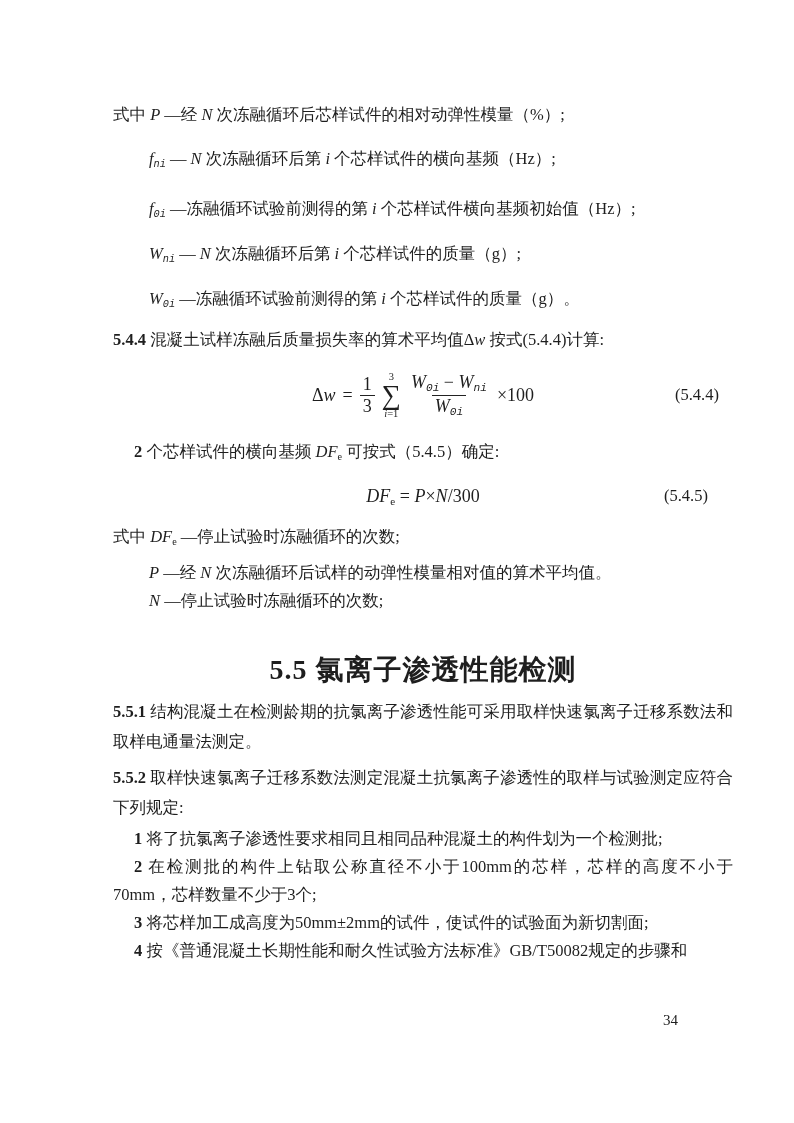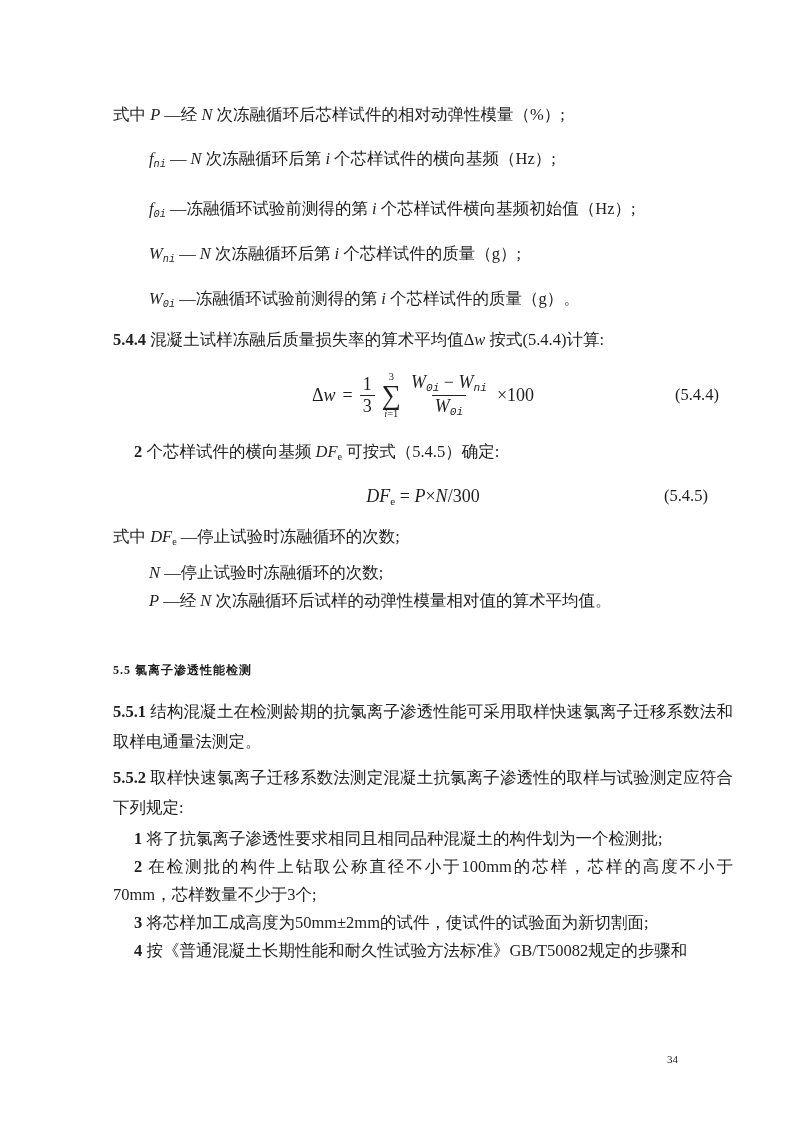--- a/index.html
+++ b/index.html
@@ -30,22 +30,22 @@
   .f545 { margin: 10px 11px 12px; min-height: 28px; }
   .fx { display: inline-flex; align-items: center; gap: 7px; font-size: 18px; }
   .eq-num { position: absolute; right: 14px; top: 50%; transform: translateY(-50%); font-size: 16.5px; }
   .frac { display: inline-flex; flex-direction: column; align-items: center; line-height: 1.15; }
   .fnum { padding: 0 3px; }
   .fden { border-top: 1.3px solid #222; padding: 0 3px; }
   .sum { display: inline-flex; flex-direction: column; align-items: center; line-height: 1; }
   .sum-upper, .sum-lower { font-size: 10.5px; line-height: 1.1; }
   .sum-sign { font-size: 27px; line-height: 0.95; }
 
-  .sec-head { font-weight: 700; font-size: 12px; margin: 40px 0 12px; letter-spacing: 1px; line-height: 30px; }
-  .page-num { position: absolute; top: 1053px; right: 116px; font-size: 11px; }
+  .sec-head { text-align: center; font-weight: 700; font-size: 28px; margin: 40px 0 12px; letter-spacing: 1px; line-height: 30px; }
+  .page-num { position: absolute; top: 1012px; right: 116px; font-size: 15px; }
 </style>
 </head>
 <body>
 
 <div class="page">
 
   <p class="line mb14"><span>式中  </span><span class="s-i">P</span><span> —经 </span><span class="s-i">N</span><span> 次冻融循环后芯样试件的相对动弹性模量（%）;</span></p>
   <p class="line ind mb15"><span class="s-i">f</span><span class="s-isub">ni</span><span> — </span><span class="s-i">N</span><span> 次冻融循环后第 </span><span class="s-i">i</span><span> 个芯样试件的横向基频（Hz）;</span></p>
   <p class="line ind mb10"><span class="s-i">f</span><span class="s-isub">0i</span><span> —冻融循环试验前测得的第 </span><span class="s-i">i</span><span> 个芯样试件横向基频初始值（Hz）;</span></p>
   <p class="line ind mb10"><span class="s-i">W</span><span class="s-isub">ni</span><span> — </span><span class="s-i">N</span><span> 次冻融循环后第 </span><span class="s-i">i</span><span> 个芯样试件的质量（g）;</span></p>
@@ -78,22 +78,22 @@
   <p class="line ti"><span class="s-b">2</span><span> 个芯样试件的横向基频 </span><span class="s-i">DF</span><span class="s-sub">e</span><span> 可按式（5.4.5）确定:</span></p>
 
   <div class="formula-row f545">
     <div class="fx">
       <span><span class="s-i">DF</span><span class="s-sub">e</span><span> = </span><span class="s-i">P</span><span>×</span><span class="s-i">N</span><span>/300</span></span>
     </div>
     <span class="eq-num">(5.4.5)</span>
   </div>
 
   <p class="line mb2"><span>式中  </span><span class="s-i">DF</span><span class="s-sub">e</span><span> —停止试验时冻融循环的次数;</span></p>
+  <p class="line lh28 ind"><span class="s-i">P</span><span> —经 </span><span class="s-i">N</span><span> 次冻融循环后试样的动弹性模量相对值的算术平均值。</span></p>
   <p class="line lh28 ind"><span class="s-i">N</span><span> —停止试验时冻融循环的次数;</span></p>
-  <p class="line lh28 ind"><span class="s-i">P</span><span> —经 </span><span class="s-i">N</span><span> 次冻融循环后试样的动弹性模量相对值的算术平均值。</span></p>
 
   <h2 class="sec-head">5.5  氯离子渗透性能检测</h2>
 
   <p class="line mb6"><span class="s-b">5.5.1</span><span> 结构混凝土在检测龄期的抗氯离子渗透性能可采用取样快速氯离子迁移系数法和取样电通量法测定。</span></p>
   <p class="line mb2"><span class="s-b">5.5.2</span><span> 取样快速氯离子迁移系数法测定混凝土抗氯离子渗透性的取样与试验测定应符合下列规定:</span></p>
   <p class="line lh28 ti"><span class="s-b">1</span><span> 将了抗氯离子渗透性要求相同且相同品种混凝土的构件划为一个检测批;</span></p>
   <p class="line lh28 ti"><span class="s-b">2</span><span> 在检测批的构件上钻取公称直径不小于100mm的芯样，芯样的高度不小于70mm，芯样数量不少于3个;</span></p>
   <p class="line lh28 ti"><span class="s-b">3</span><span> 将芯样加工成高度为50mm±2mm的试件，使试件的试验面为新切割面;</span></p>
   <p class="line lh28 ti"><span class="s-b">4</span><span> 按《普通混凝土长期性能和耐久性试验方法标准》GB/T50082规定的步骤和</span></p>
 

